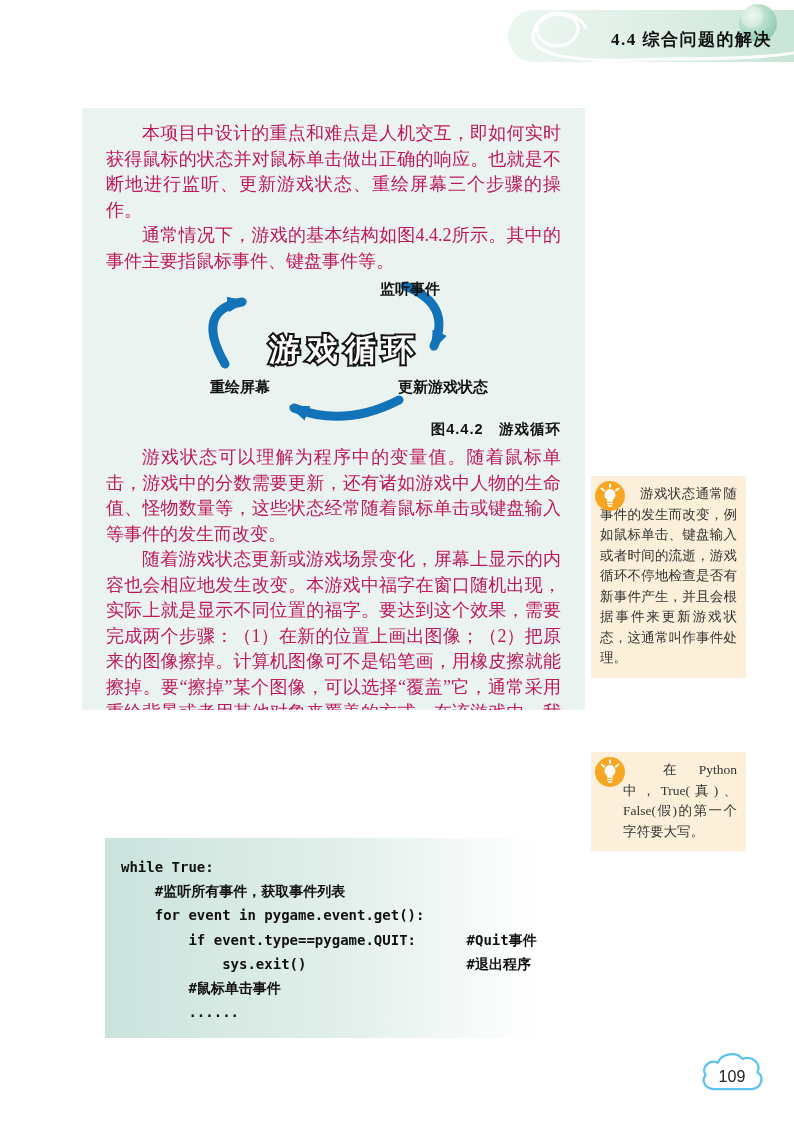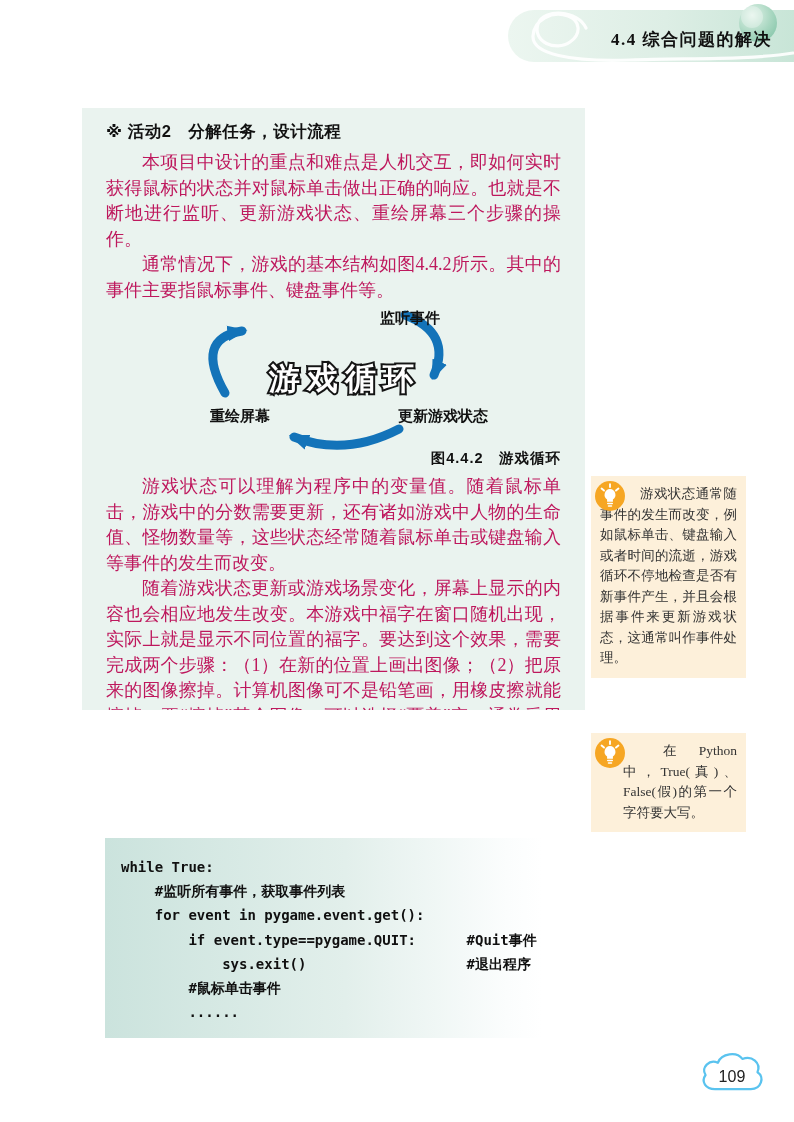--- a/index.html
+++ b/index.html
@@ -108,21 +108,20 @@
       </radialGradient>
     </defs>
     <path d="M34,8 H294 V60 H34 A26,26 0 0 1 34,8 Z" fill="url(#bannerGrad)"></path>
     <circle cx="258" cy="21" r="19" fill="url(#globeGrad)"></circle>
     <circle cx="252" cy="15" r="11" fill="rgba(255,255,255,0.30)"></circle>
     <path d="M86,26 C78,8 44,6 38,22 C32,40 56,50 70,40 C82,32 80,18 68,14 C52,8 34,18 33,34 C32,52 70,60 130,58 C190,56 250,58 293,51" fill="none" stroke="#ffffff" stroke-width="3.2" stroke-linecap="round" opacity="0.9"></path>
   </svg>
   <div class="header-title">4.4  综合问题的解决</div>
 
   <div class="activity-box">
-    <div class="activity-title">※ 活动2　分解任务，设计流程</div>
     <p class="cn">本项目中设计的重点和难点是人机交互，即如何实时获得鼠标的状态并对鼠标单击做出正确的响应。也就是不断地进行监听、更新游戏状态、重绘屏幕三个步骤的操作。</p>
     <p class="cn">通常情况下，游戏的基本结构如图4.4.2所示。其中的事件主要指鼠标事件、键盘事件等。</p>
 
     <div class="diagram-wrap">
       <svg width="503" height="150" viewBox="0 0 503 150">
         <defs>
           <marker id="arrowHead" viewBox="0 0 18 14" markerWidth="20" markerHeight="16" refX="13" refY="7" orient="auto" markerUnits="userSpaceOnUse">
             <path d="M0,0 L18,7 L0,14 Z" fill="#1373b9"></path>
           </marker>
         </defs>
@@ -150,21 +149,21 @@
         <line x1="7" y1="8" x2="9.6" y2="10.2"></line>
         <line x1="25" y1="8" x2="22.4" y2="10.2"></line>
       </g>
       <path d="M16 8.5 a6.2 6.2 0 0 1 3.1 11.3 l0 2.2 l-6.2 0 l0 -2.2 a6.2 6.2 0 0 1 3.1 -11.3 z" fill="#ffffff"></path>
       <rect x="12.8" y="23.2" width="6.4" height="1.7" rx="0.8" fill="#ffffff"></rect>
       <rect x="13.6" y="25.9" width="4.8" height="1.6" rx="0.8" fill="#ffffff"></rect>
     </svg>
     <span class="note-text">游戏状态通常随事件的发生而改变，例如鼠标单击、键盘输入或者时间的流逝，游戏循环不停地检查是否有新事件产生，并且会根据事件来更新游戏状态，这通常叫作事件处理。</span>
   </div>
 
-  <div class="tip-note" style="top:733px;padding-left:32px;">
+  <div class="tip-note" style="top:752px;padding-left:32px;">
     <svg class="lightbulb" viewBox="0 0 32 32">
       <circle cx="16" cy="16" r="16" fill="#f6a623"></circle>
       <g stroke="#ffffff" stroke-width="2" stroke-linecap="round">
         <line x1="16" y1="3.5" x2="16" y2="6.5"></line>
         <line x1="7" y1="8" x2="9.6" y2="10.2"></line>
         <line x1="25" y1="8" x2="22.4" y2="10.2"></line>
       </g>
       <path d="M16 8.5 a6.2 6.2 0 0 1 3.1 11.3 l0 2.2 l-6.2 0 l0 -2.2 a6.2 6.2 0 0 1 3.1 -11.3 z" fill="#ffffff"></path>
       <rect x="12.8" y="23.2" width="6.4" height="1.7" rx="0.8" fill="#ffffff"></rect>
       <rect x="13.6" y="25.9" width="4.8" height="1.6" rx="0.8" fill="#ffffff"></rect>

